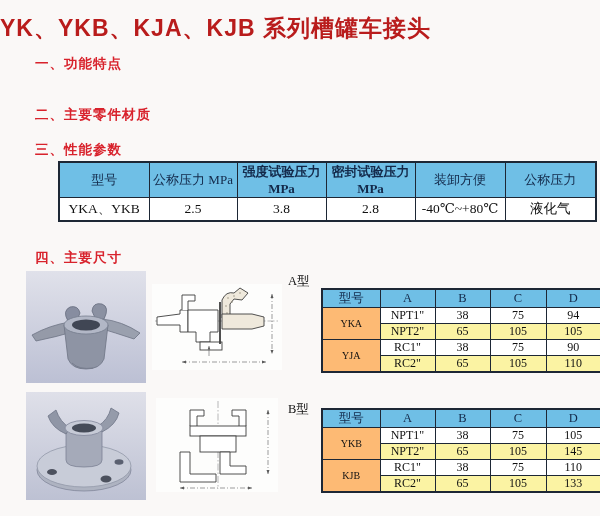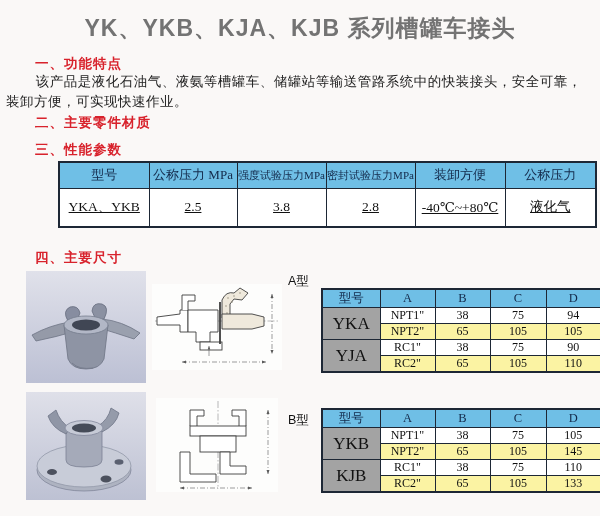--- a/index.html
+++ b/index.html
@@ -9,22 +9,22 @@
     --bd:#1d2735;
   }
   *{margin:0;padding:0;box-sizing:border-box;}
   html,body{background:#e9e7e6;}
   body{font-family:"Liberation Sans",sans-serif;}
   .page{
     position:relative;width:600px;height:516px;margin:0 auto;
     background:#faf8f7;overflow:hidden;
   }
   .page-title{
-    position:absolute;top:13px;left:0;width:100%;text-align:center;
-    font-size:23px;font-weight:bold;color:#737373;letter-spacing:1px;
+    position:absolute;top:13px;left:0;width:100%;text-align:left;
+    font-size:23px;font-weight:bold;color:#b91c1c;letter-spacing:1px;
   }
   .h-red{
     position:absolute;color:var(--red);font-weight:bold;font-size:13.5px;
     letter-spacing:1px;
   }
   .para{
     position:absolute;left:6px;top:72px;width:588px;
     font-size:13.5px;line-height:1.45;color:#1c1c1c;text-indent:2.2em;
     letter-spacing:0.5px;
   }
@@ -35,59 +35,58 @@
   .materials-line .gap{margin-left:3.2em;}
   table{border-collapse:collapse;table-layout:fixed;background:#fff;margin-left:29px;}
   
   .perf{
     position:absolute;left:29px;top:161px;width:537px;
     border:2px solid var(--bd);
     font-family:"Liberation Serif","DejaVu Serif",serif;
   }
   .perf th,.perf td{border:1px solid var(--bd);text-align:center;vertical-align:middle;}
   .perf th{background:var(--blue);color:#13294a;font-weight:normal;height:26px;font-size:13px;}
-  .perf th.sm{font-size:11px;}
-  .perf td{height:39px;font-size:13.5px;color:#111;text-decoration:underline;}
+  .perf th.sm{font-size:13px;font-weight:bold;}
+  .perf td{height:23px;font-size:13.5px;color:#111;}
   tr.yellow td{background:var(--yellow);}
   
   .dim{
     position:absolute;width:279px;border:2px solid var(--bd);
     font-family:"Liberation Serif","DejaVu Serif",serif;
   }
   .dim th,.dim td{border:1px solid var(--bd);text-align:center;vertical-align:middle;}
   .dim th{background:var(--blue);color:#13294a;font-weight:normal;height:16px;font-size:12.5px;}
   .dim td{height:16px;font-size:12px;color:#111;}
-  .dim td.model{background:#a3a3a3;font-size:17px;}
+  .dim td.model{background:#fdba74;font-size:10px;}
   .table-a{left:292px;top:288px;}
   .table-b{left:292px;top:408px;}
   .type-label{
     position:absolute;font-size:12.5px;color:#111;
-    font-family:Liberation Sans, sans-serif;
+    font-family:Liberation Serif, serif;
   }
   .label-a{left:288px;top:273px;}
-  .label-b{left:288px;top:412px;}
+  .label-b{left:288px;top:401px;}
   
   .fig{position:absolute;}
   .photo-a{left:26px;top:271px;width:120px;height:112px;}
   .draw-a{left:152px;top:284px;width:130px;height:86px;}
   .photo-b{left:26px;top:392px;width:120px;height:108px;}
   .draw-b{left:156px;top:398px;width:122px;height:94px;}
   .fig svg{display:block;width:100%;height:100%;}
 </style>
 </head>
 <body>
 
 <div class="page">
 
   <div class="page-title">YK、YKB、KJA、KJB 系列槽罐车接头</div>
 
   <div class="h-red" style="left:35px;top:55px;">一、功能特点</div>
-  <div class="para">该产品是液化石油气、液氨等槽罐车、储罐站等输送管路系统中的快装接头，安全可靠，装卸方便，可实现快速作业。</div>
-
-  <div class="h-red" style="left:35px;top:114px;">二、主要零件材质</div>
+
+  <div class="h-red" style="left:35px;top:106px;">二、主要零件材质</div>
 
   <div class="h-red" style="left:35px;top:141px;">三、性能参数</div>
 
   <table class="perf">
     <colgroup>
       <col style="width:90px">
         <col style="width:88px">
         <col style="width:89px">
       <col style="width:89px">
         <col style="width:90px">

